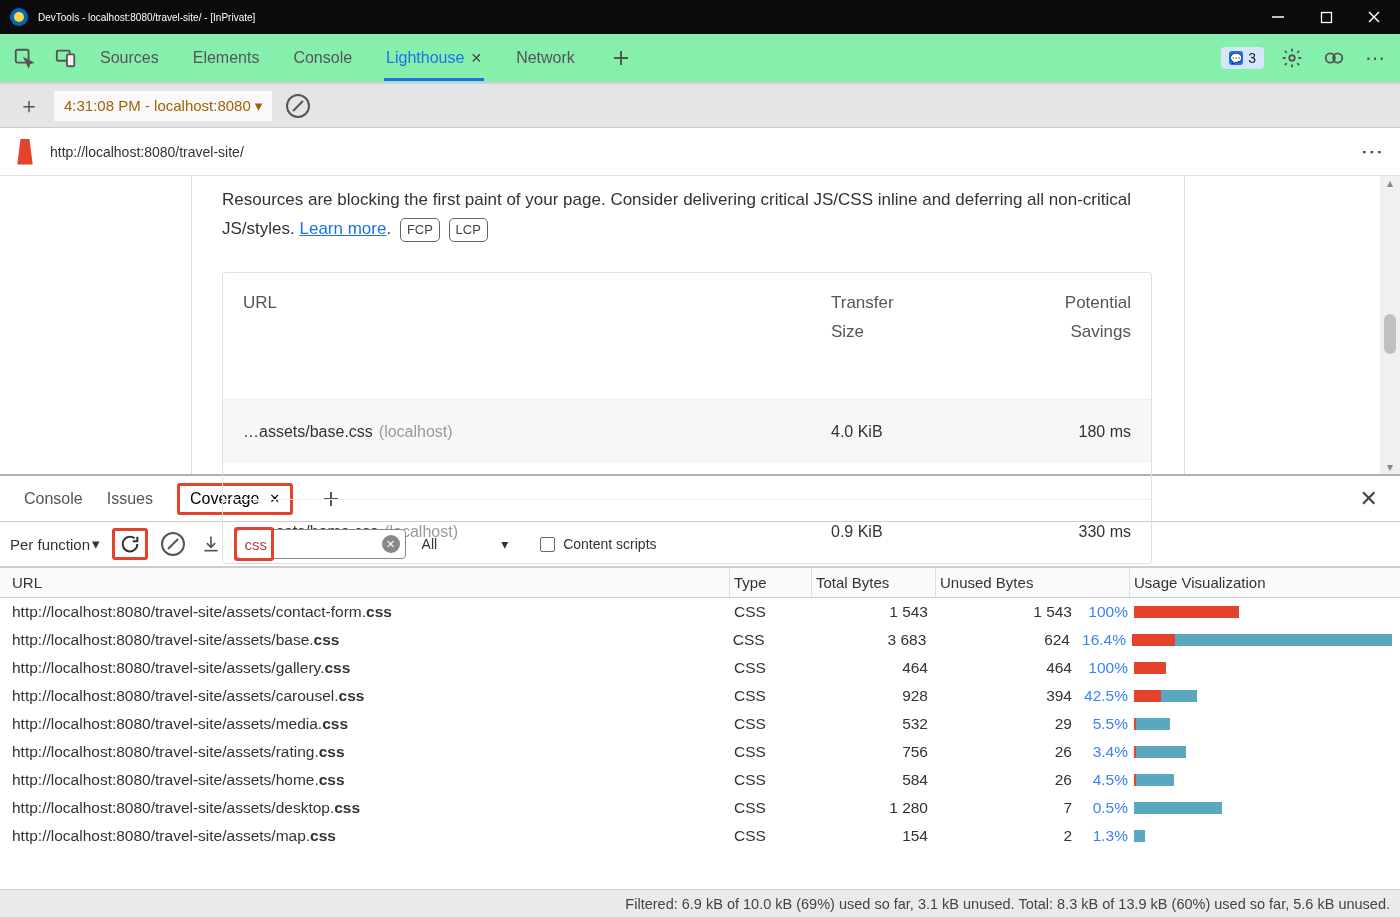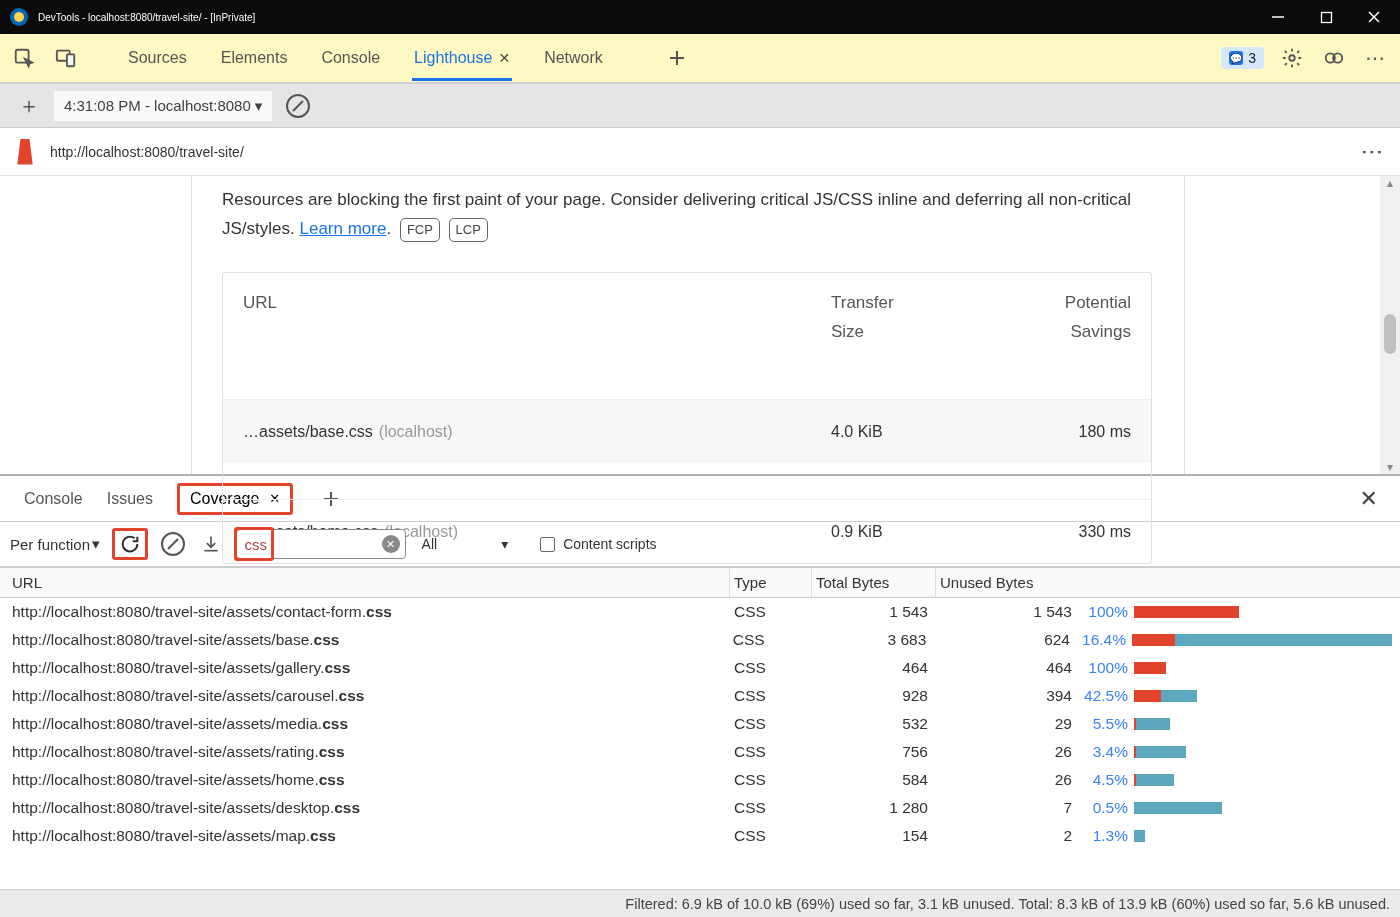--- a/index.html
+++ b/index.html
@@ -7,36 +7,36 @@
 
 
 .titlebar { height: 34px; background: #0b0b0b; color: #fff; display: flex; align-items: center; padding: 0 10px; }
 .titlebar .app-icon { width: 18px; height: 18px; margin-right: 10px; border-radius: 50%; background: #0066b8; position: relative; }
 .titlebar .app-icon::after { content: ""; position: absolute; left: 4px; top: 4px; width: 10px; height: 10px; background: #ffd54a; border-radius: 50%; }
 .titlebar-text { font-size: 10px; flex: 1; }
 .win-controls { display: flex; gap: 28px; padding-right: 6px; }
 .win-btn { width: 20px; height: 20px; display: flex; align-items: center; justify-content: center; color: #fff; }
 
 
-.tabstrip { height: 50px; background: #fef9c3; border-bottom: 2px solid #d0d0d0; display: flex; align-items: center; padding: 0 10px; gap: 28px; }
+.tabstrip { height: 50px; background: #86efac; border-bottom: 2px solid #d0d0d0; display: flex; align-items: center; padding: 0 10px; }
 .ts-left { display: flex; align-items: center; gap: 14px; }
 .ts-icon { width: 28px; height: 28px; display:flex; align-items:center; justify-content:center; color:#555; }
 .ts-tabs { display: flex; align-items: center; gap: 30px; margin-left: 18px; }
 .ts-tab { color: #555; font-size: 16px; padding: 12px 2px; position: relative; display:flex; align-items:center; gap:6px;}
 .ts-tab.active { color: #1a73e8; }
 .ts-tab.active::after { content:""; position:absolute; left:0; right:0; bottom:-2px; height:3px; background:#1a73e8; }
 .tab-close { font-size: 14px; color: #444; }
 .ts-right { margin-left: auto; display: flex; align-items: center; gap: 14px; }
 .issue-badge { background: #d6e6fb; border-radius:4px; padding:3px 8px; display:flex; align-items:center; gap:5px; font-size:14px; color:#222; }
 .issue-badge-dot { width:14px; height:14px; background:#1a73e8; border-radius:3px; color:#fff; display:flex; align-items:center; justify-content:center; font-size:10px;}
 
 
 .toolbar2 { height: 44px; background: #e5e5e5; display:flex; align-items:center; padding: 0 10px; border-bottom:1px solid #ccc;}
 .toolbar2 .plus-btn { font-size: 22px; color:#555; padding: 4px 8px;}
-.report-select { background:#f9f9f9; padding: 6px 10px; margin-left: 6px; font-size:15px; color:#404040; display:flex; align-items:center; gap:4px;}
+.report-select { background:#f9f9f9; padding: 6px 10px; margin-left: 6px; font-size:15px; color:#a16207; display:flex; align-items:center; gap:4px;}
 .clear-icon { margin-left: 14px; width:24px; height:24px; border:2px solid #555; border-radius:50%; position:relative; }
 .clear-icon::after { content:""; position:absolute; left:3px; top:9px; width:14px; height:2px; background:#555; transform:rotate(-45deg);}
 
 
 .url-row { height: 48px; display:flex; align-items:center; padding: 0 14px; border-bottom:1px solid #e0e0e0;}
 .lighthouse-icon { width:22px; height:26px; background:#e4432b; clip-path: polygon(30% 0,70% 0,85% 100%,15% 100%); margin-right: 14px;}
 .url-text { font-size: 14px; color: #333; flex:1;}
 .kebab { font-size:22px; color:#555; letter-spacing: 0; line-height: 8px; writing-mode: vertical-rl; margin-right:10px;}
 
 
@@ -290,20 +290,21 @@
     <span>Content scripts</span>
   </div>
 </div>
 
 <div class="cov-table">
   <div class="cov-head">
     <div class="c-url">URL</div>
     <div class="c-type">Type</div>
     <div class="c-total">Total Bytes</div>
     <div class="c-unused">Unused Bytes</div>
+    <div class="c-viz">Usage Visualization</div>
   </div>
   <div id="cov-rows">
       <div class="cov-row">
         <div class="c-url">http://localhost:8080/travel-site/assets/contact-form.<span class="url-bold">css</span></div>
         <div class="c-type">CSS</div>
         <div class="c-total">1 543</div>
         <div class="c-unused">
           <span>1 543</span>
           <span class="unused-pct">100%</span>
         </div>

